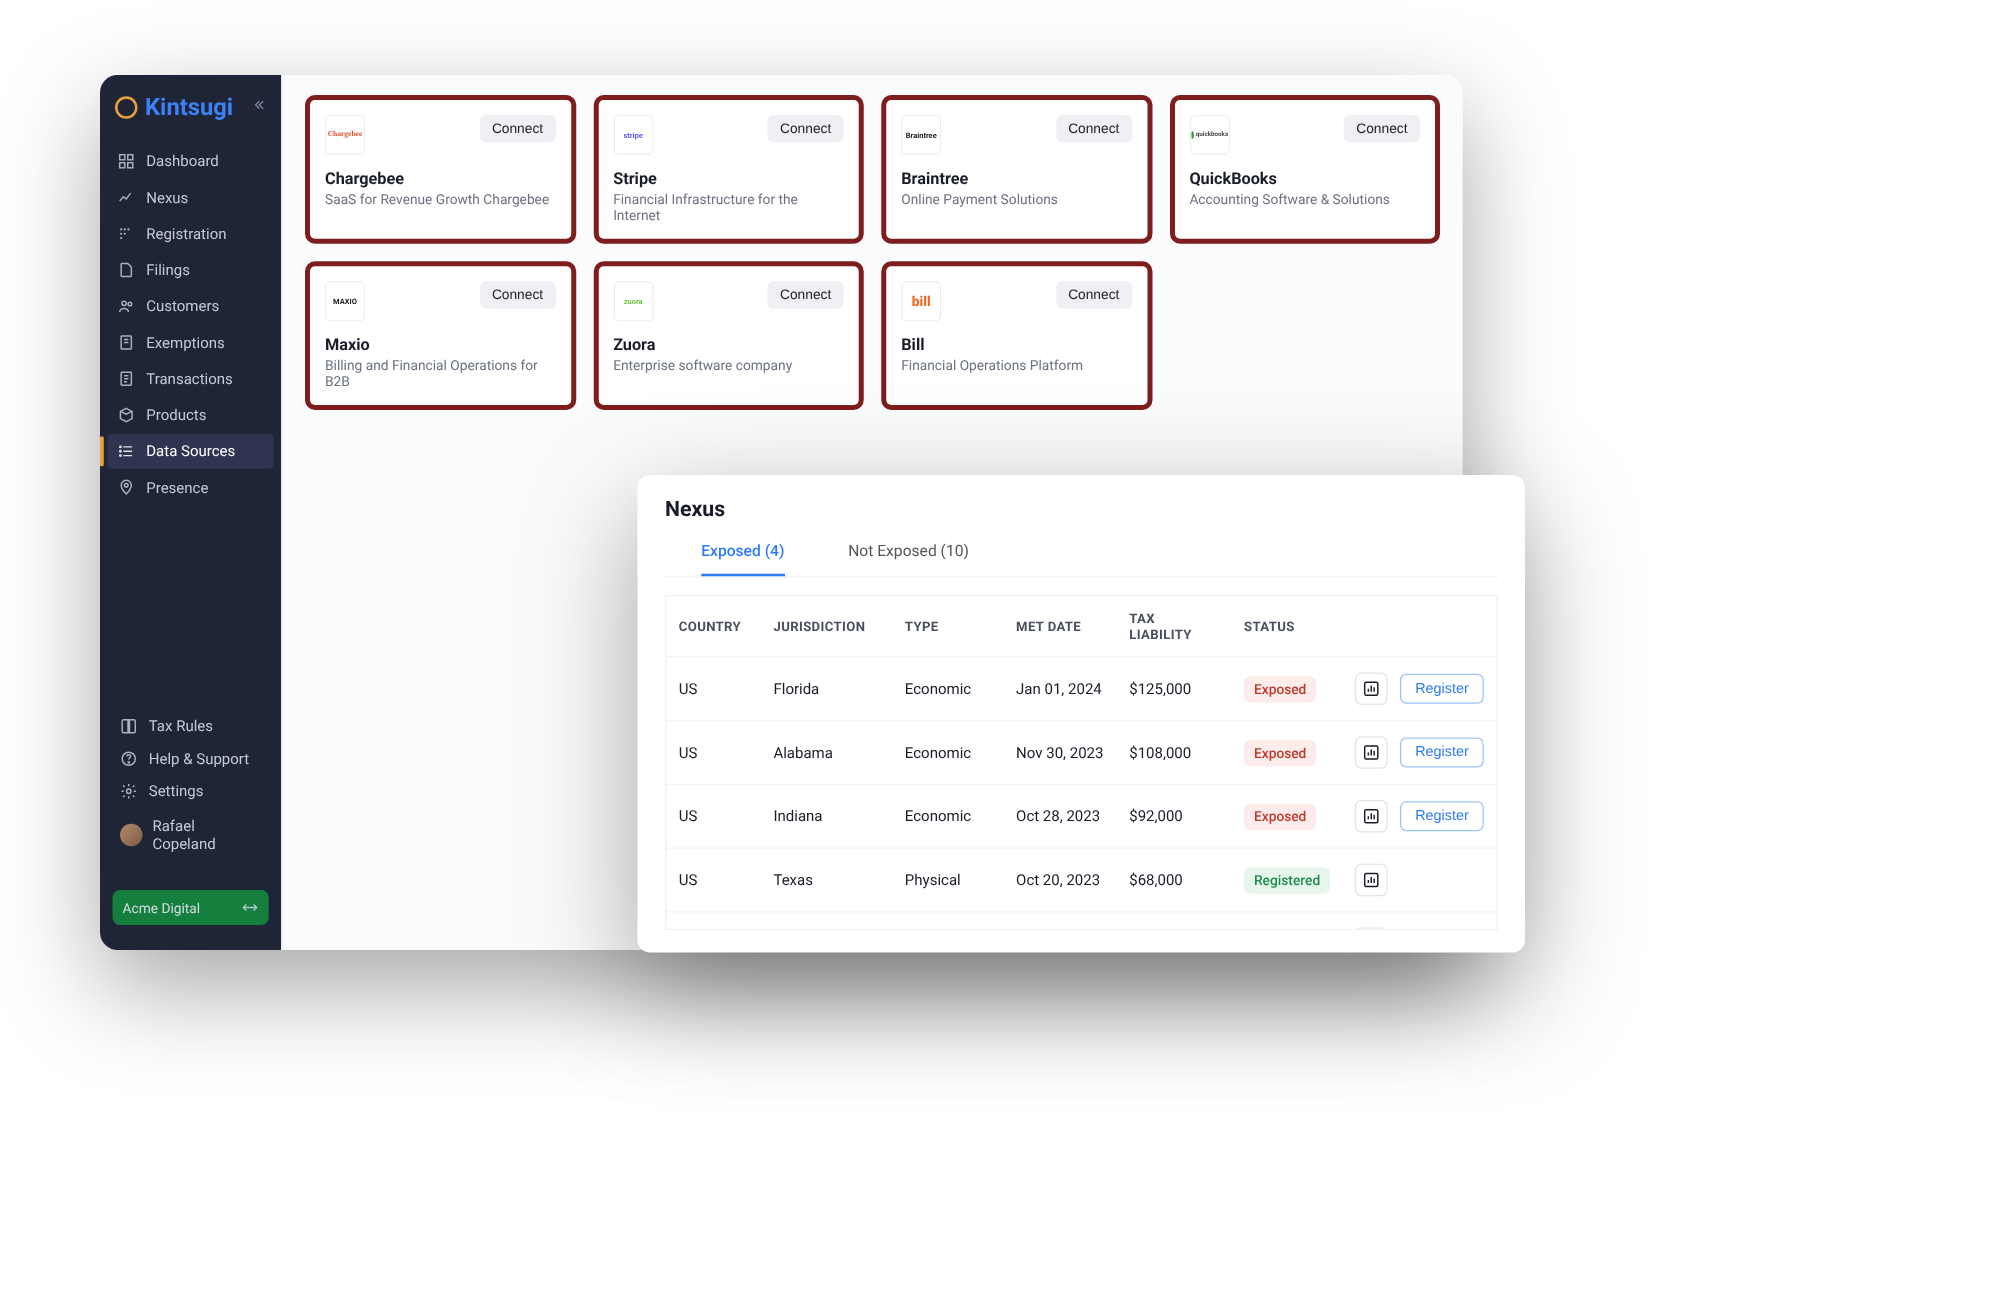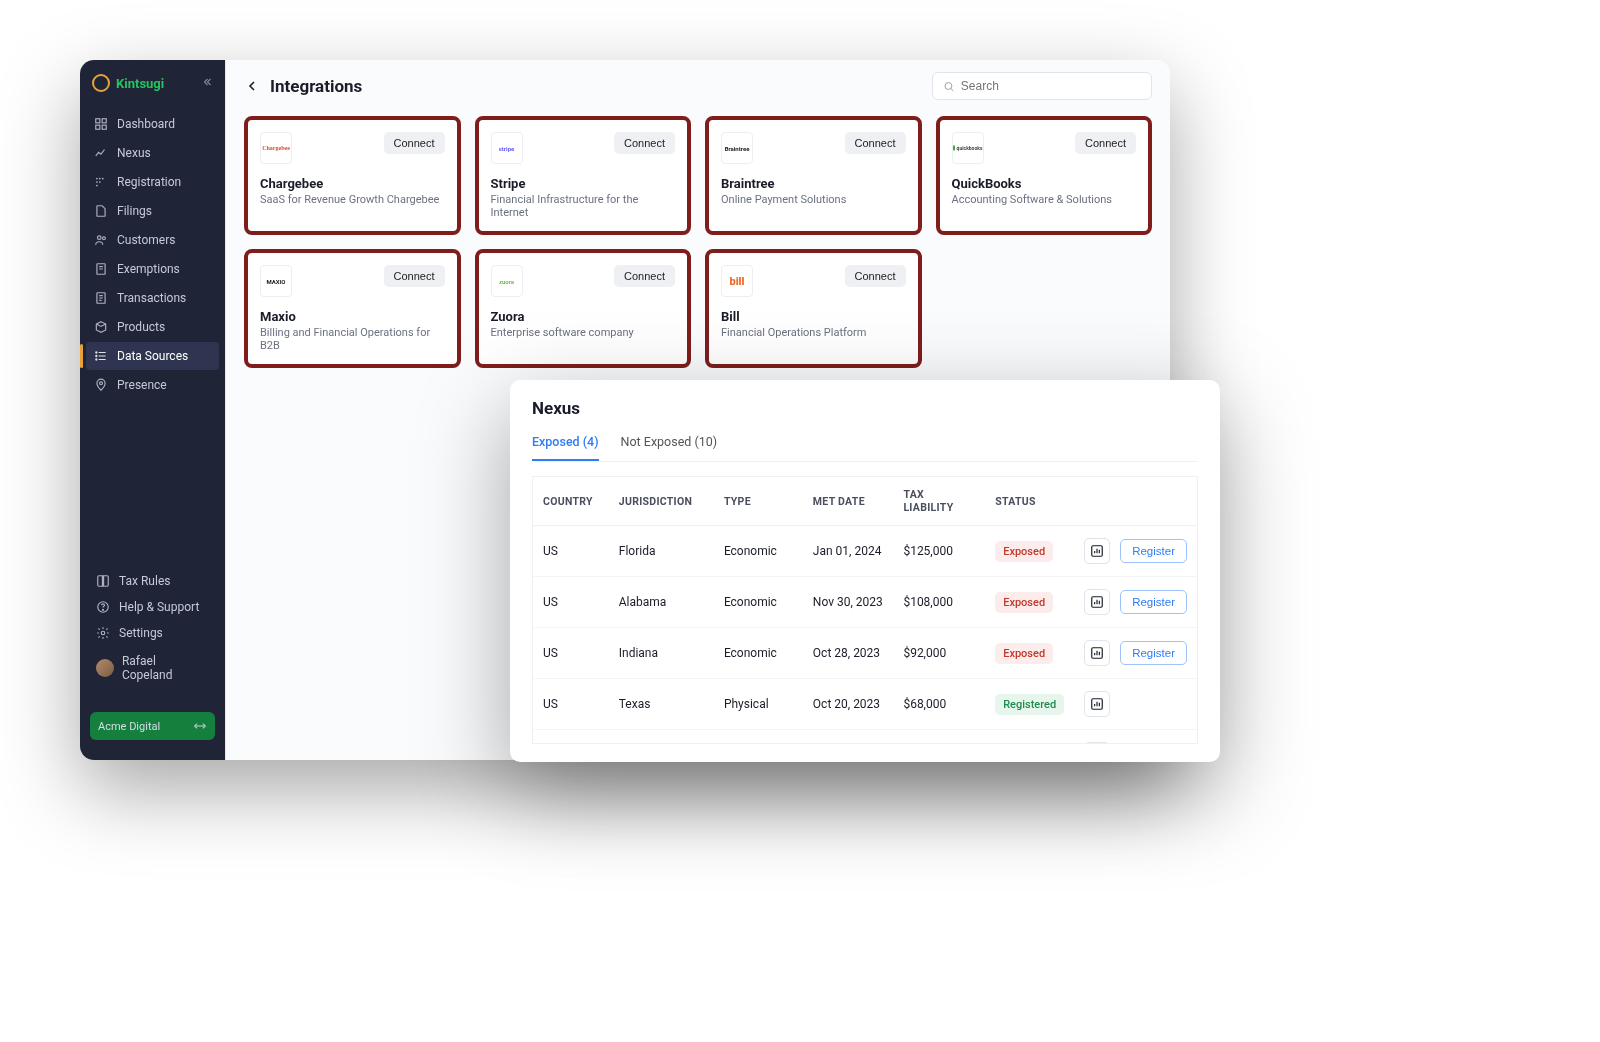--- a/index.html
+++ b/index.html
@@ -38,21 +38,21 @@
     padding: 0 12px 14px 12px;
     gap: 6px;
   }
   .logo-circle {
     width: 18px; height: 18px;
     border: 2px solid #e9a23b;
     border-radius: 50%;
     display: inline-block;
     position: relative;
   }
-  .brand { color: #22c55e; font-weight: 700; font-size: 13px; }
+  .brand { color: #3b82f6; font-weight: 700; font-size: 19px; }
   .collapse-icon { margin-left: auto; color: #7a8099; font-size: 11px; }
   .nav { flex: 1; display: flex; flex-direction: column; gap: 1px; padding: 4px 6px; overflow-y: auto; }
   .nav-spacer { min-height: 20px; flex: 1; }
   .nav-item {
     display: flex; align-items: flex-end; gap: 9px;
     padding: 7px 8px; border-radius: 4px;
     cursor: pointer; color: #c5c9d8;
   }
   .nav-item.active { background: #2f3550; color: #fff; position: relative; }
   .nav-item.active::before {
@@ -126,21 +126,21 @@
     position: absolute;
     top: 380px; left: 510px;
     width: 710px; height: 382px;
     background: #fff; border-radius: 10px;
     box-shadow: 0 30px 90px rgba(0,0,0,0.35);
     padding: 18px 22px;
     display: flex; flex-direction: column;
   }
   .nexus-title { font-size: 17px; font-weight: 700; color: #1a1d29; margin-bottom: 10px; }
   .nexus-tabs { display: flex; gap: 22px; font-size: 12.5px; border-bottom: 1px solid #edf0f4; }
-  .nexus-tab { padding: 6px 0 10px 0; cursor: pointer; color: #555; }
+  .nexus-tab { padding: 6px 0 10px 0; cursor: pointer; color: #555; margin-left: 29px; }
   .nexus-tab.active { color: #2e7cf6; border-bottom: 2px solid #2e7cf6; font-weight: 500; }
   .nexus-table-wrap { border: 1px solid #edf0f4; border-radius: 0; margin-top: 14px; overflow: hidden; }
   table.nexus { width: 100%; border-collapse: collapse; font-size: 12px; color: #1a1d29; }
   table.nexus th {
     text-align: left; font-size: 10.5px; font-weight: 700; color: #4a4f5e;
     padding: 11px 10px; border-bottom: 1px solid #edf0f4; letter-spacing: .3px;
     text-transform: uppercase;
   }
   table.nexus td {
     padding: 12px 10px; border-bottom: 1px solid #f2f4f7; vertical-align: middle;
@@ -292,33 +292,20 @@
         <svg class="swap-icon" viewBox="0 0 24 24" fill="none" stroke="currentColor" stroke-width="2">
             <path d="M7 8l-4 4 4 4"></path>
             <path d="M17 16l4-4-4-4"></path>
             <path d="M3 12h18"></path>
           </svg>
       </div>
     </div>
   </aside>
 
   <main class="main">
-    <div class="main-header">
-      <svg class="back-arrow" viewBox="0 0 24 24" fill="none" stroke="currentColor" stroke-width="2.5">
-          <path d="M15 6l-6 6 6 6"></path>
-        </svg>
-      <h1 class="page-title">Integrations</h1>
-      <div class="search-box">
-        <svg class="search-icon" viewBox="0 0 24 24" fill="none" stroke="currentColor" stroke-width="2">
-            <circle cx="11" cy="11" r="7"></circle>
-            <path d="M21 21l-5-5"></path>
-          </svg>
-        <input placeholder="Search" style="">
-      </div>
-    </div>
     <div class="cards-area" id="cards">
         <div class="card">
           <div class="card-top">
             <div class="logo-box">
               <span style="font-size:6px;color:#d84f26;font-family:cursive;font-size:6px;">Chargebee</span>
             </div>
             <button class="connect-btn">Connect</button>
           </div>
           <div>
             <div class="card-name">Chargebee</div>

